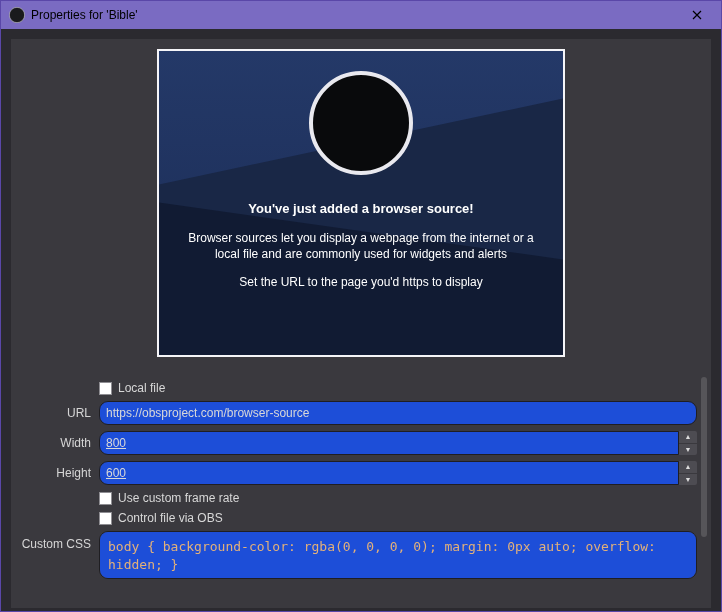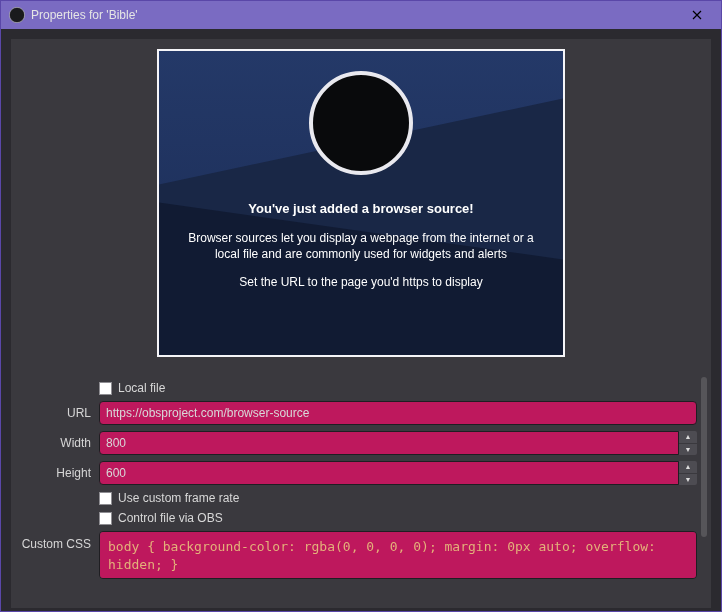--- a/index.html
+++ b/index.html
@@ -10,21 +10,21 @@
     background: #2b2a2f;
     color: #d8d8d8;
     overflow: hidden;
     border: 1px solid #5a47a8;
   }
   .titlebar {
     height: 28px;
     background: #7a6bc2;
     display: flex; align-items: center;
     padding: 0 6px 0 8px;
-    color: #e5e5e5;
+    color: #000000;
   }
   .titlebar .app-icon { width: 16px; height: 16px; margin-right: 6px; }
   .titlebar .title { flex: 1; font-size: 12px; }
   .titlebar .close {
     width: 36px; height: 100%;
     display: flex; align-items: center; justify-content: center;
     cursor: default;
   }
   .outer {
     padding: 10px;
@@ -98,30 +98,30 @@
   .row .control { flex: 1; }
   .checkbox-row { display: flex; align-items: center; margin-bottom: 6px; padding-left: 78px; }
   .cb {
     width: 13px; height: 13px;
     border: 1px solid #8e8d92;
     background: #ffffff;
     margin-right: 6px;
   }
   input[type=text], textarea {
     width: 100%;
-    background: #be185d;
+    background: #1d4ed8;
     border: 1px solid #1f1e22;
     color: #d8d8d8;
     padding: 4px 6px;
     font-size: 12px;
     outline: none;
-    border-radius: 4px;
+    border-radius: 9px;
   }
   .numwrap { display: flex; }
-  .numwrap input { flex: 1; border-top-right-radius: 0; border-bottom-right-radius: 0; }
+  .numwrap input { flex: 1; border-top-right-radius: 0; border-bottom-right-radius: 0; text-decoration: underline; }
   .spin {
     width: 18px;
     display: flex; flex-direction: column;
     background: #4d4c52;
     border-radius: 0 2px 2px 0;
   }
   .spin div {
     flex: 1;
     display: flex; align-items: center; justify-content: center;
     font-size: 7px; color: #ddd;

